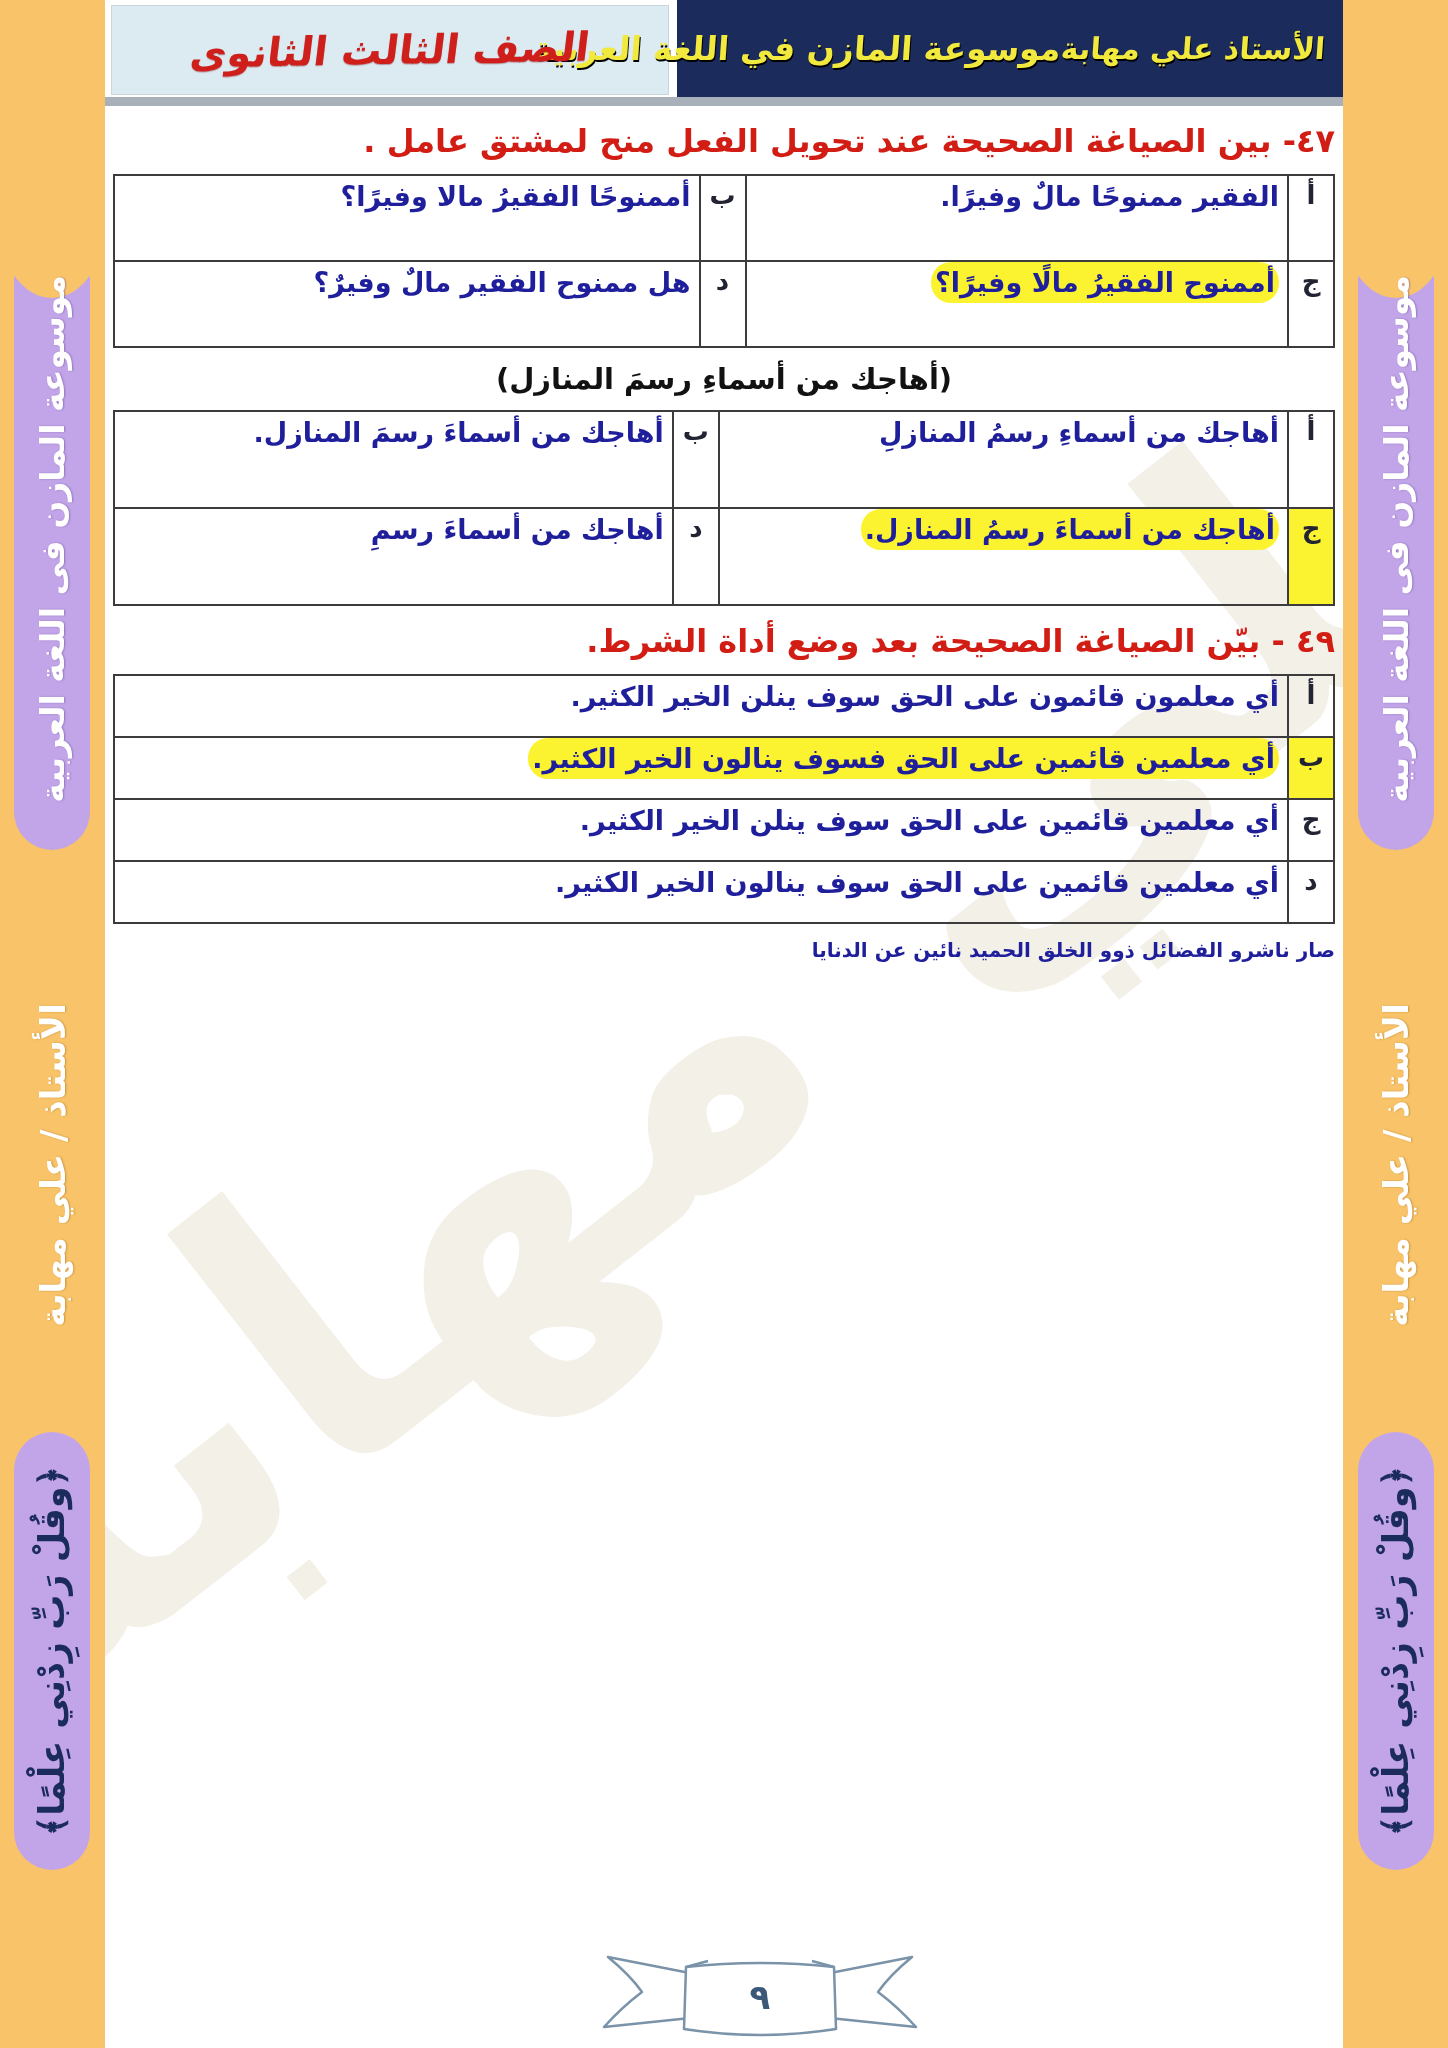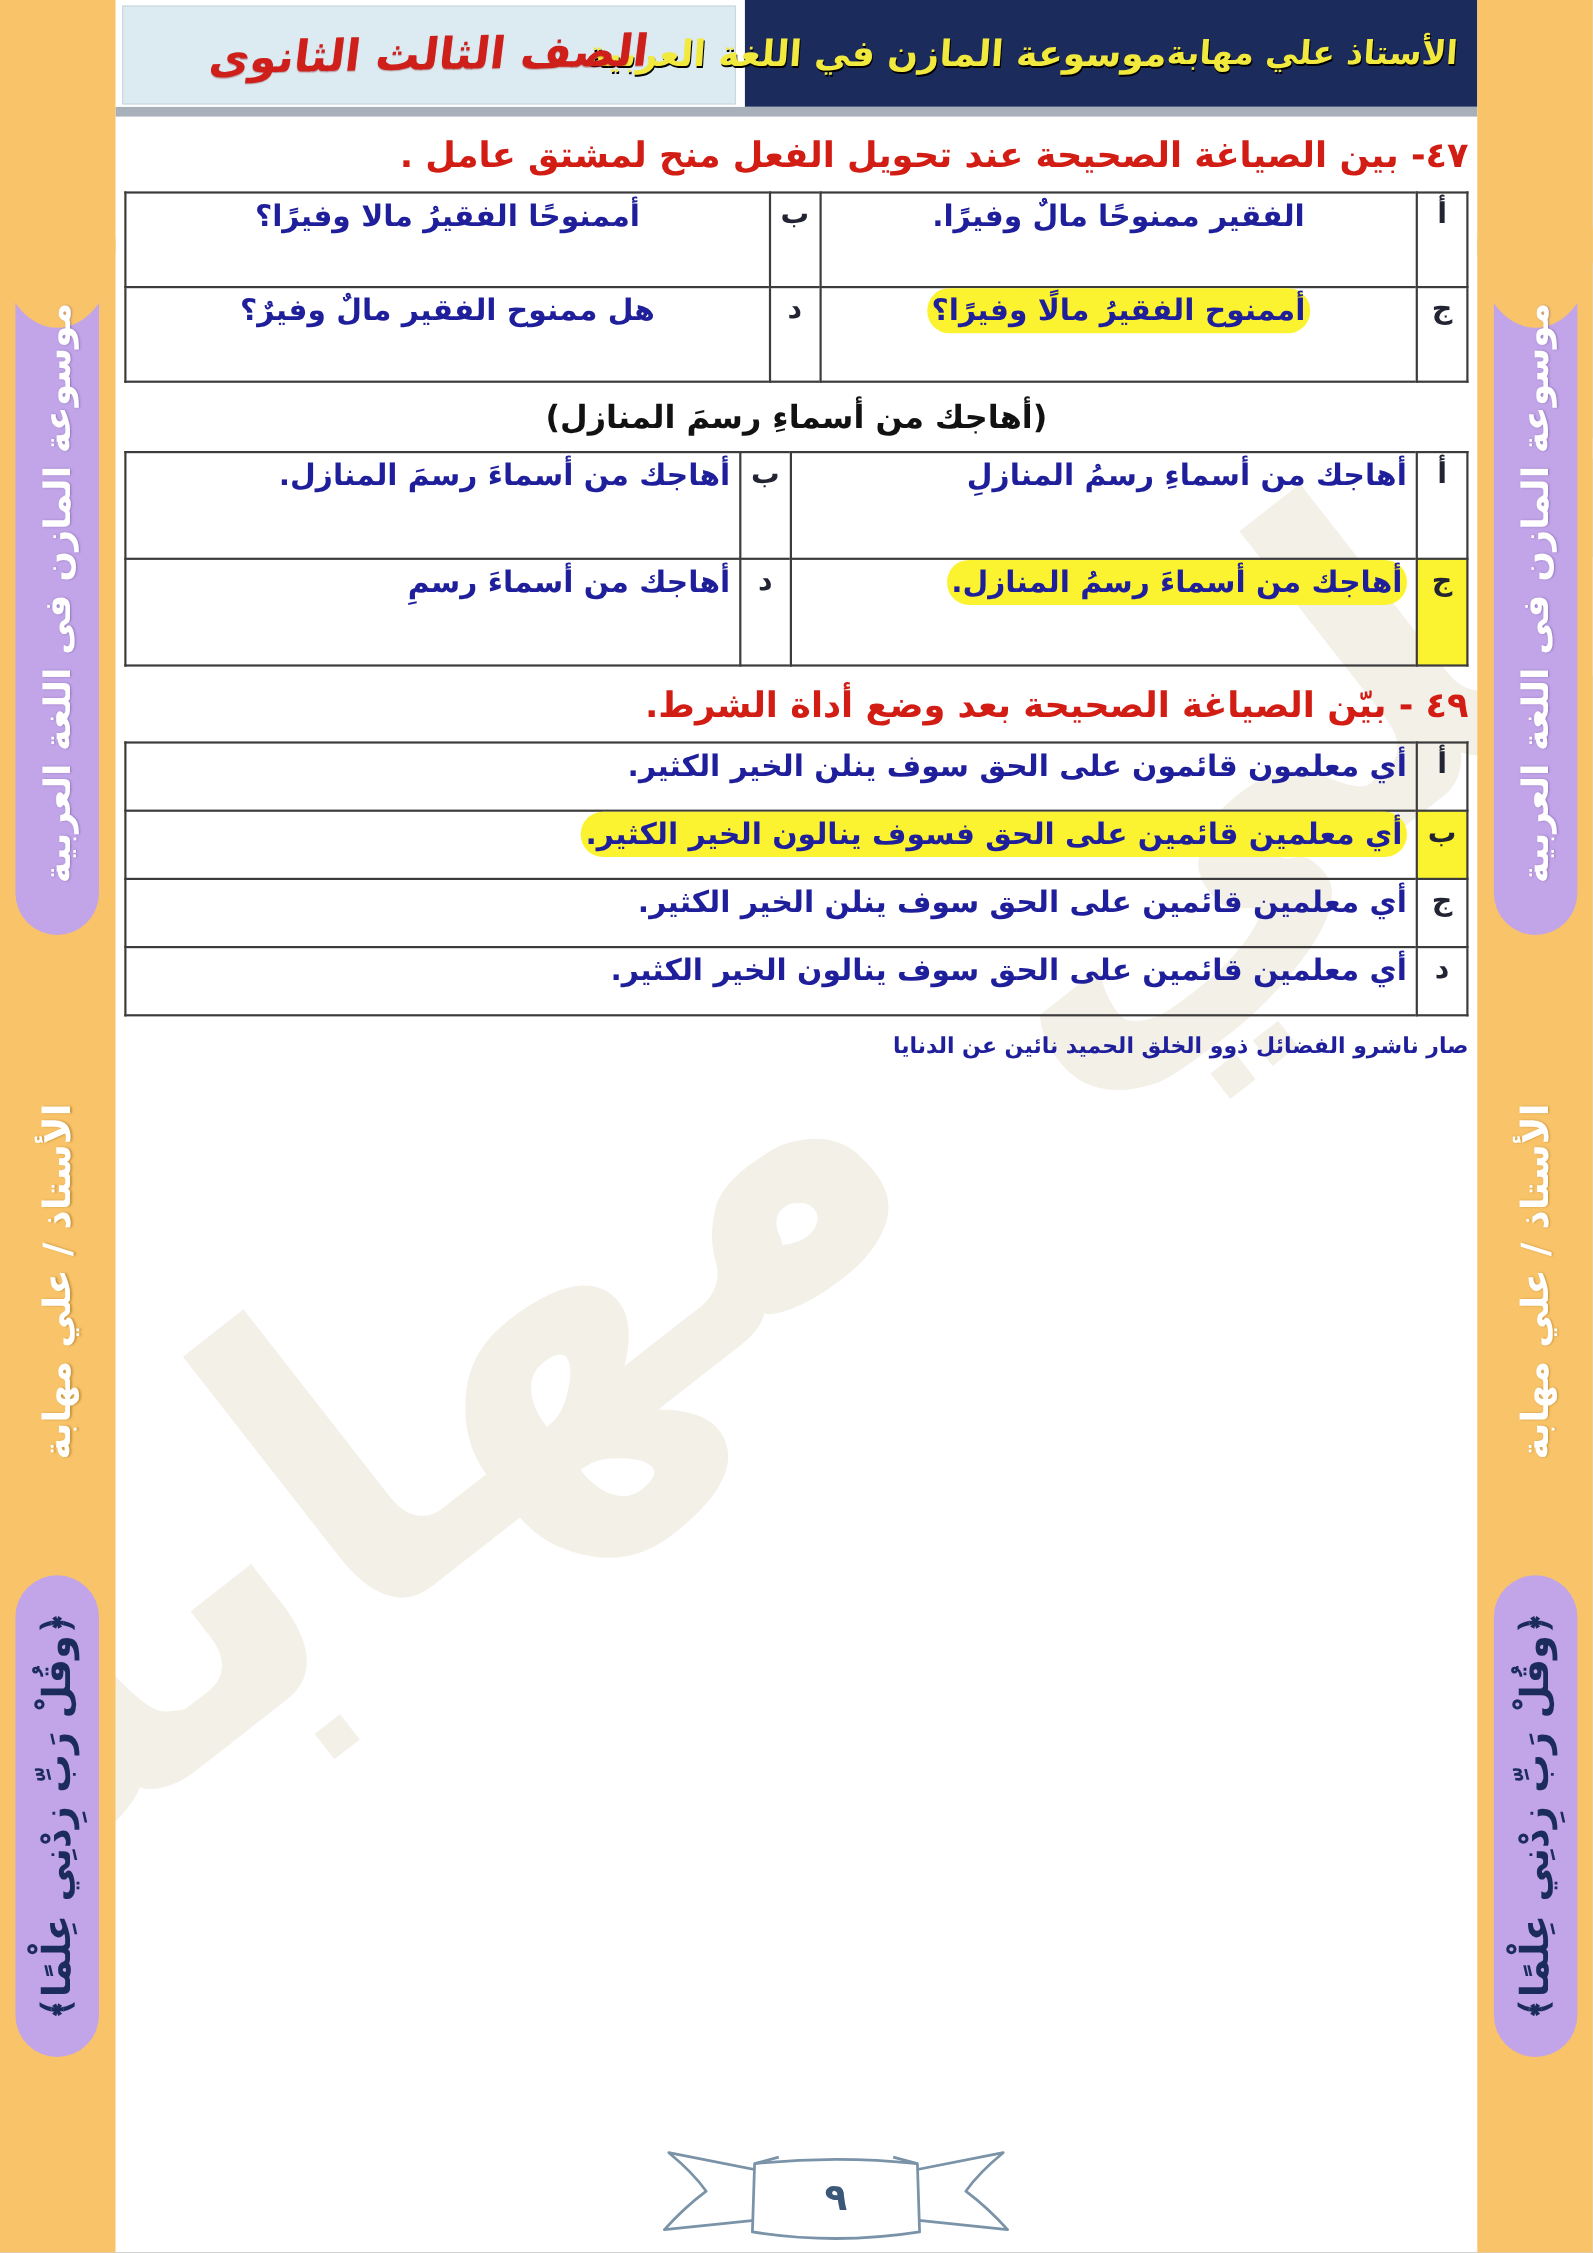--- a/index.html
+++ b/index.html
@@ -61,21 +61,21 @@
   .main{position:relative;z-index:1;padding:0 8px;}
   .quote{ text-align:center;color:#121212;font-weight:bold;font-size:29px;margin-top:28px;}
   .question{ text-align:right;color:#D21D15;font-weight:bold;font-size:32px;margin-top:16px;padding-left:40px;}
   table.opts{
     width:100%;border-collapse:collapse;margin-top:14px;
     background:transparent;
   }
   table.opts td{border:2px solid #3c3c3c;vertical-align:top;padding:4px 8px;box-sizing:border-box;}
   td.lt{width:46px;text-align:center;font-weight:bold;font-size:26px;color:#222433;padding:4px 2px;}
   td.tx{font-weight:bold;font-size:27px;color:#1F1F9C;line-height:1.25;}
-  .t47 td{height:86px;text-align:center;} .t48 td{height:97px;} .t49 td{height:62px;}
+  .t47 td{height:86px;} .t48 td{height:97px;} .t49 td{height:62px;}
   .hl{background:#FCF330;box-decoration-break:clone;padding:5px 4px;border-radius:20px;}
   td.lt.hl-cell{background:#FCF330;}
   .quote.q54gap{margin-top:52px;}
   .answer{ text-align:right;color:#1F1F9C;font-weight:bold;font-size:20px;margin-top:14px;}
   
   .ribbon{position:absolute;left:590px;bottom:8px;width:340px;height:95px;z-index:1;}
   .ribbon svg{display:block;}
   .ribbon text{font-family:"DejaVu Sans",sans-serif;font-size:34px;fill:#3C5878;font-weight:bold;}
 </style>
 </head>

